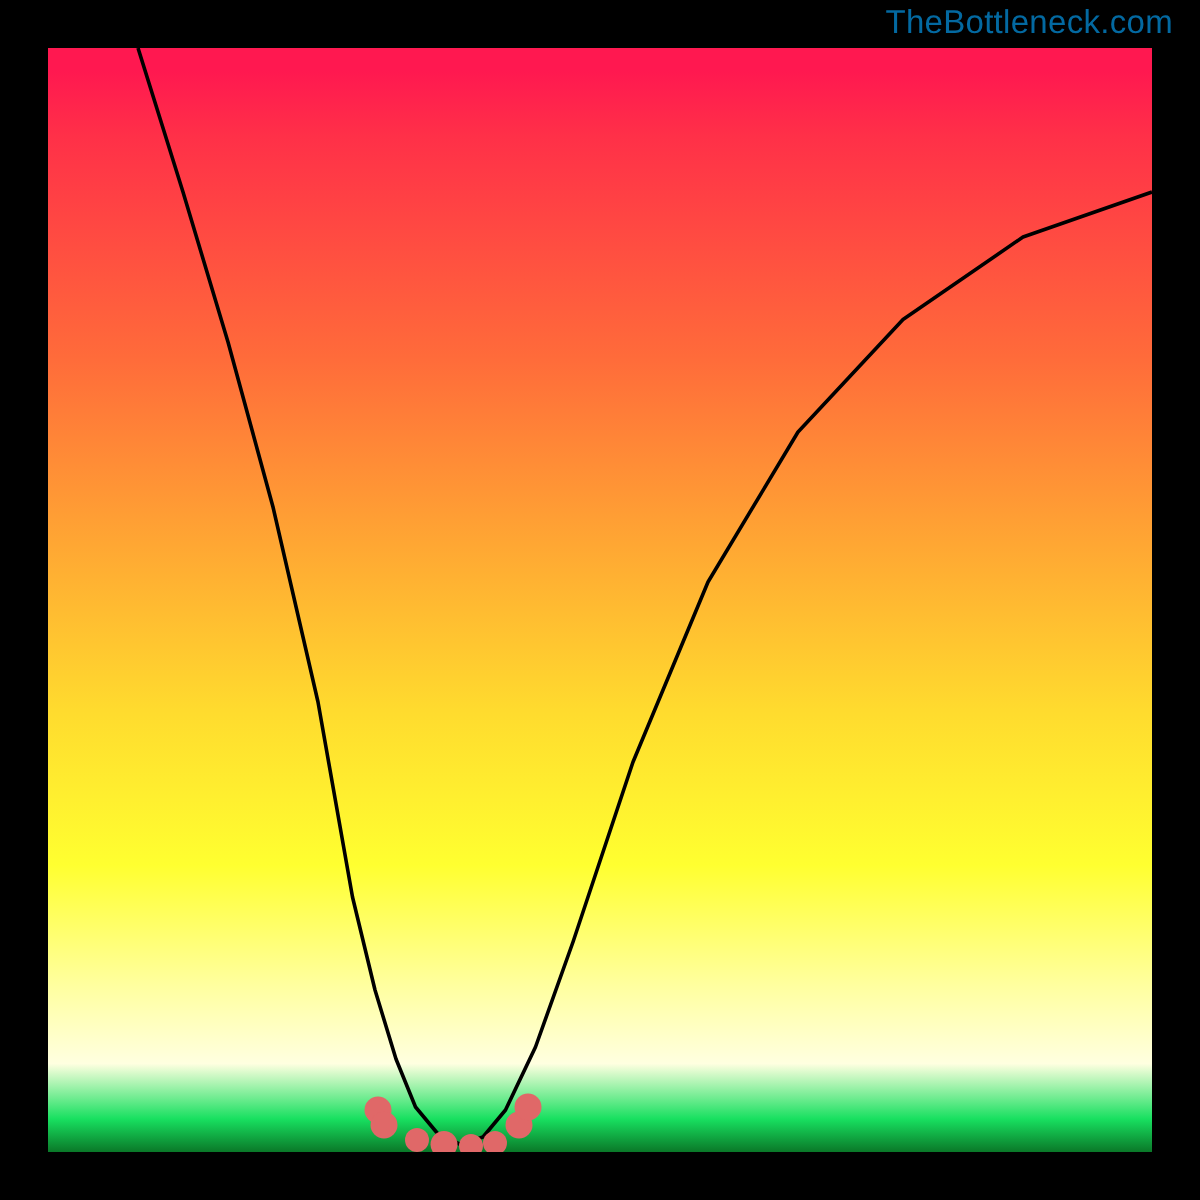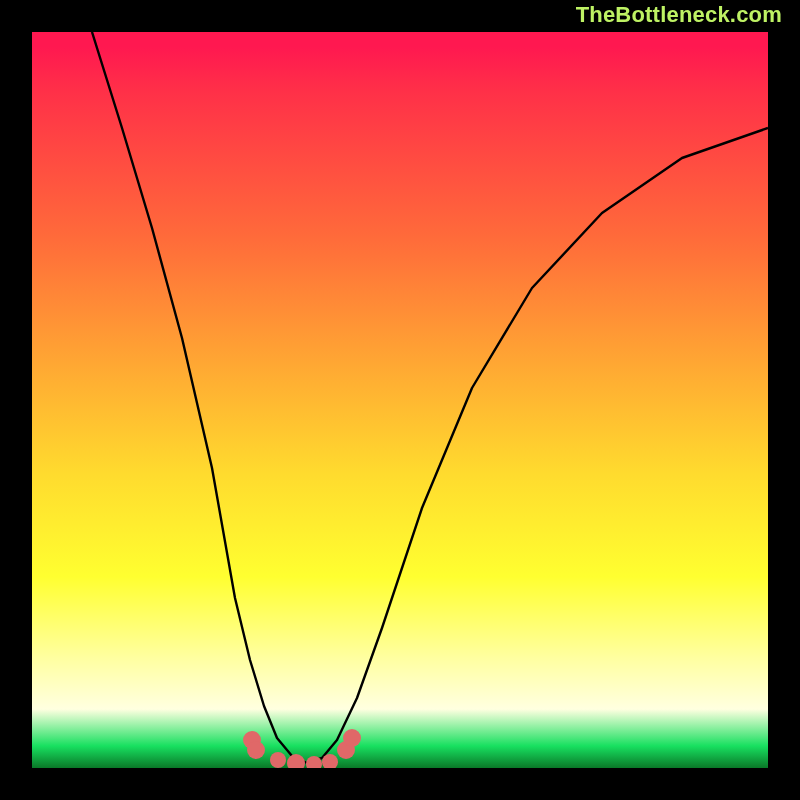--- a/index.html
+++ b/index.html
@@ -12,23 +12,23 @@
     width: 800px;
     height: 800px;
     position: relative;
     background: #000;
     overflow: hidden;
   }
   .watermark {
     position: absolute;
     top: 2px;
     right: 18px;
-    color: #bef264;
+    color: #0369a1;
     font-size: 22px;
-    font-weight: 700;
+    font-weight: 400;
     letter-spacing: 0.2px;
     z-index: 50;
   }
   .plot {
     position: absolute;
     left: 32px;
     top: 32px;
     width: 736px;
     height: 736px;
     overflow: hidden;

